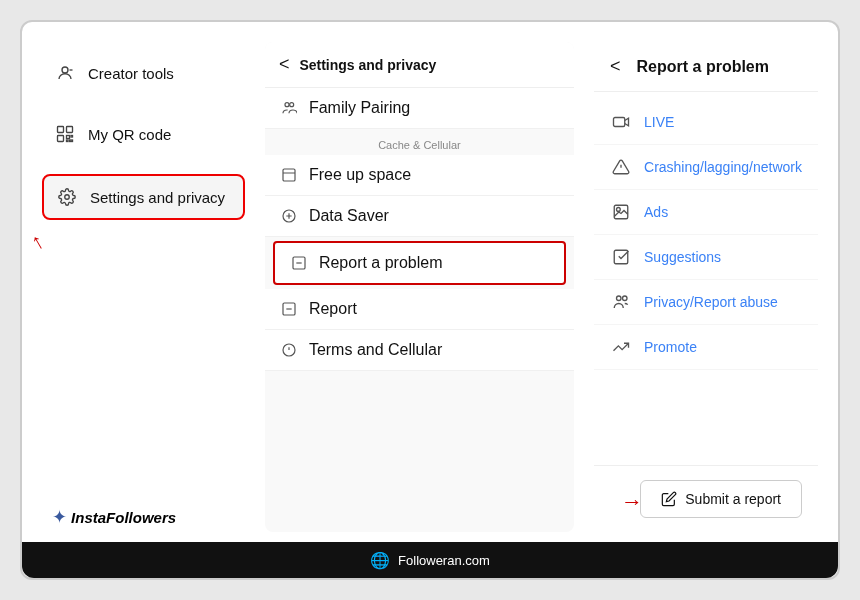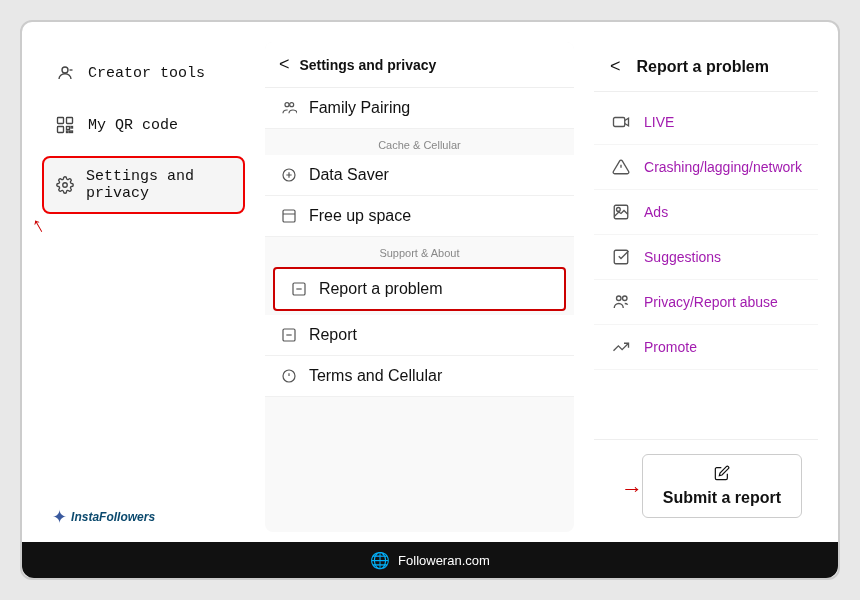--- a/index.html
+++ b/index.html
@@ -31,23 +31,22 @@
       flex: 1;
       position: relative;
       padding: 20px 20px 10px 20px;
     }
 
     
     .sidebar {
       width: 210px;
       display: flex;
       flex-direction: column;
-      gap: 10px;
+      gap: 19px;
       padding-top: 10px;
-      font-family: Liberation Mono, monospace;
     }
 
     .sidebar-item {
       display: flex;
       align-items: center;
       gap: 12px;
       padding: 10px 12px;
       border-radius: 8px;
       cursor: pointer;
       font-size: 15px;
@@ -171,21 +170,21 @@
       padding: 8px 0;
       overflow-y: auto;
     }
 
     .right-item {
       display: flex;
       align-items: center;
       gap: 12px;
       padding: 11px 16px;
       font-size: 14px;
-      color: #a21caf;
+      color: #3b82f6;
       cursor: pointer;
       border-bottom: 1px solid #f5f5f5;
     }
 
     .right-item .r-icon {
       width: 22px;
       height: 22px;
       display: flex;
       align-items: center;
       justify-content: center;
@@ -202,25 +201,24 @@
     }
 
     .submit-btn {
       display: flex;
       align-items: center;
       gap: 8px;
       padding: 10px 20px;
       border: 1.5px solid #ccc;
       border-radius: 6px;
       background: white;
-      font-size: 16px;
-      font-weight: 700;
-      cursor: pointer;
-      color: #111;
-      flex-direction: column;
+      font-size: 14px;
+      font-weight: 400;
+      cursor: pointer;
+      color: #111;
     }
 
     
     .bottom-bar {
       height: 36px;
       background: #111;
       border-radius: 0 0 12px 12px;
       display: flex;
       align-items: center;
       justify-content: center;
@@ -237,22 +235,22 @@
     .logo-area {
       position: absolute;
       bottom: 50px;
       left: 30px;
       display: flex;
       align-items: center;
       gap: 4px;
     }
 
     .logo-text {
-      font-size: 12px;
-      color: #0c4a6e;
+      font-size: 15px;
+      color: #000000;
       font-style: italic;
       font-weight: 600;
       text-align: center;
     }
 
     
     .main-wrapper {
       border: 2px solid #ccc;
     }
   </style>
@@ -319,39 +317,38 @@
           </svg>
         </div>
         <span>Family Pairing</span>
       </div>
 
       <div class="panel-section-label">Cache &amp; Cellular</div>
 
       <div class="panel-item">
         <div class="item-icon">
           <svg width="16" height="16" viewBox="0 0 24 24" fill="none" stroke="currentColor" stroke-width="1.8">
+            <rect x="3" y="3" width="18" height="18" rx="2"></rect>
+            <line x1="3" y1="9" x2="21" y2="9"></line>
+          </svg>
+        </div>
+        <span>Free up space</span>
+      </div>
+
+      <div class="panel-item">
+        <div class="item-icon">
+          <svg width="16" height="16" viewBox="0 0 24 24" fill="none" stroke="currentColor" stroke-width="1.8">
             <circle cx="12" cy="12" r="9"></circle>
             <line x1="12" y1="8" x2="12" y2="16"></line>
             <line x1="8" y1="12" x2="16" y2="12"></line>
           </svg>
         </div>
         <span>Data Saver</span>
       </div>
 
-      <div class="panel-item">
-        <div class="item-icon">
-          <svg width="16" height="16" viewBox="0 0 24 24" fill="none" stroke="currentColor" stroke-width="1.8">
-            <rect x="3" y="3" width="18" height="18" rx="2"></rect>
-            <line x1="3" y1="9" x2="21" y2="9"></line>
-          </svg>
-        </div>
-        <span>Free up space</span>
-      </div>
-
-      <div class="panel-section-label">Support &amp; About</div>
 
       <div style="position:relative; margin: 4px 8px;">
         <div class="panel-item highlighted" style="border: 2px solid #cc0000; border-radius:4px; background:white;">
           <div class="item-icon">
             <svg width="16" height="16" viewBox="0 0 24 24" fill="none" stroke="currentColor" stroke-width="1.8">
               <rect x="3" y="3" width="18" height="18" rx="2"></rect>
               <line x1="8" y1="12" x2="16" y2="12"></line>
             </svg>
           </div>
           <span>Report a problem</span>

